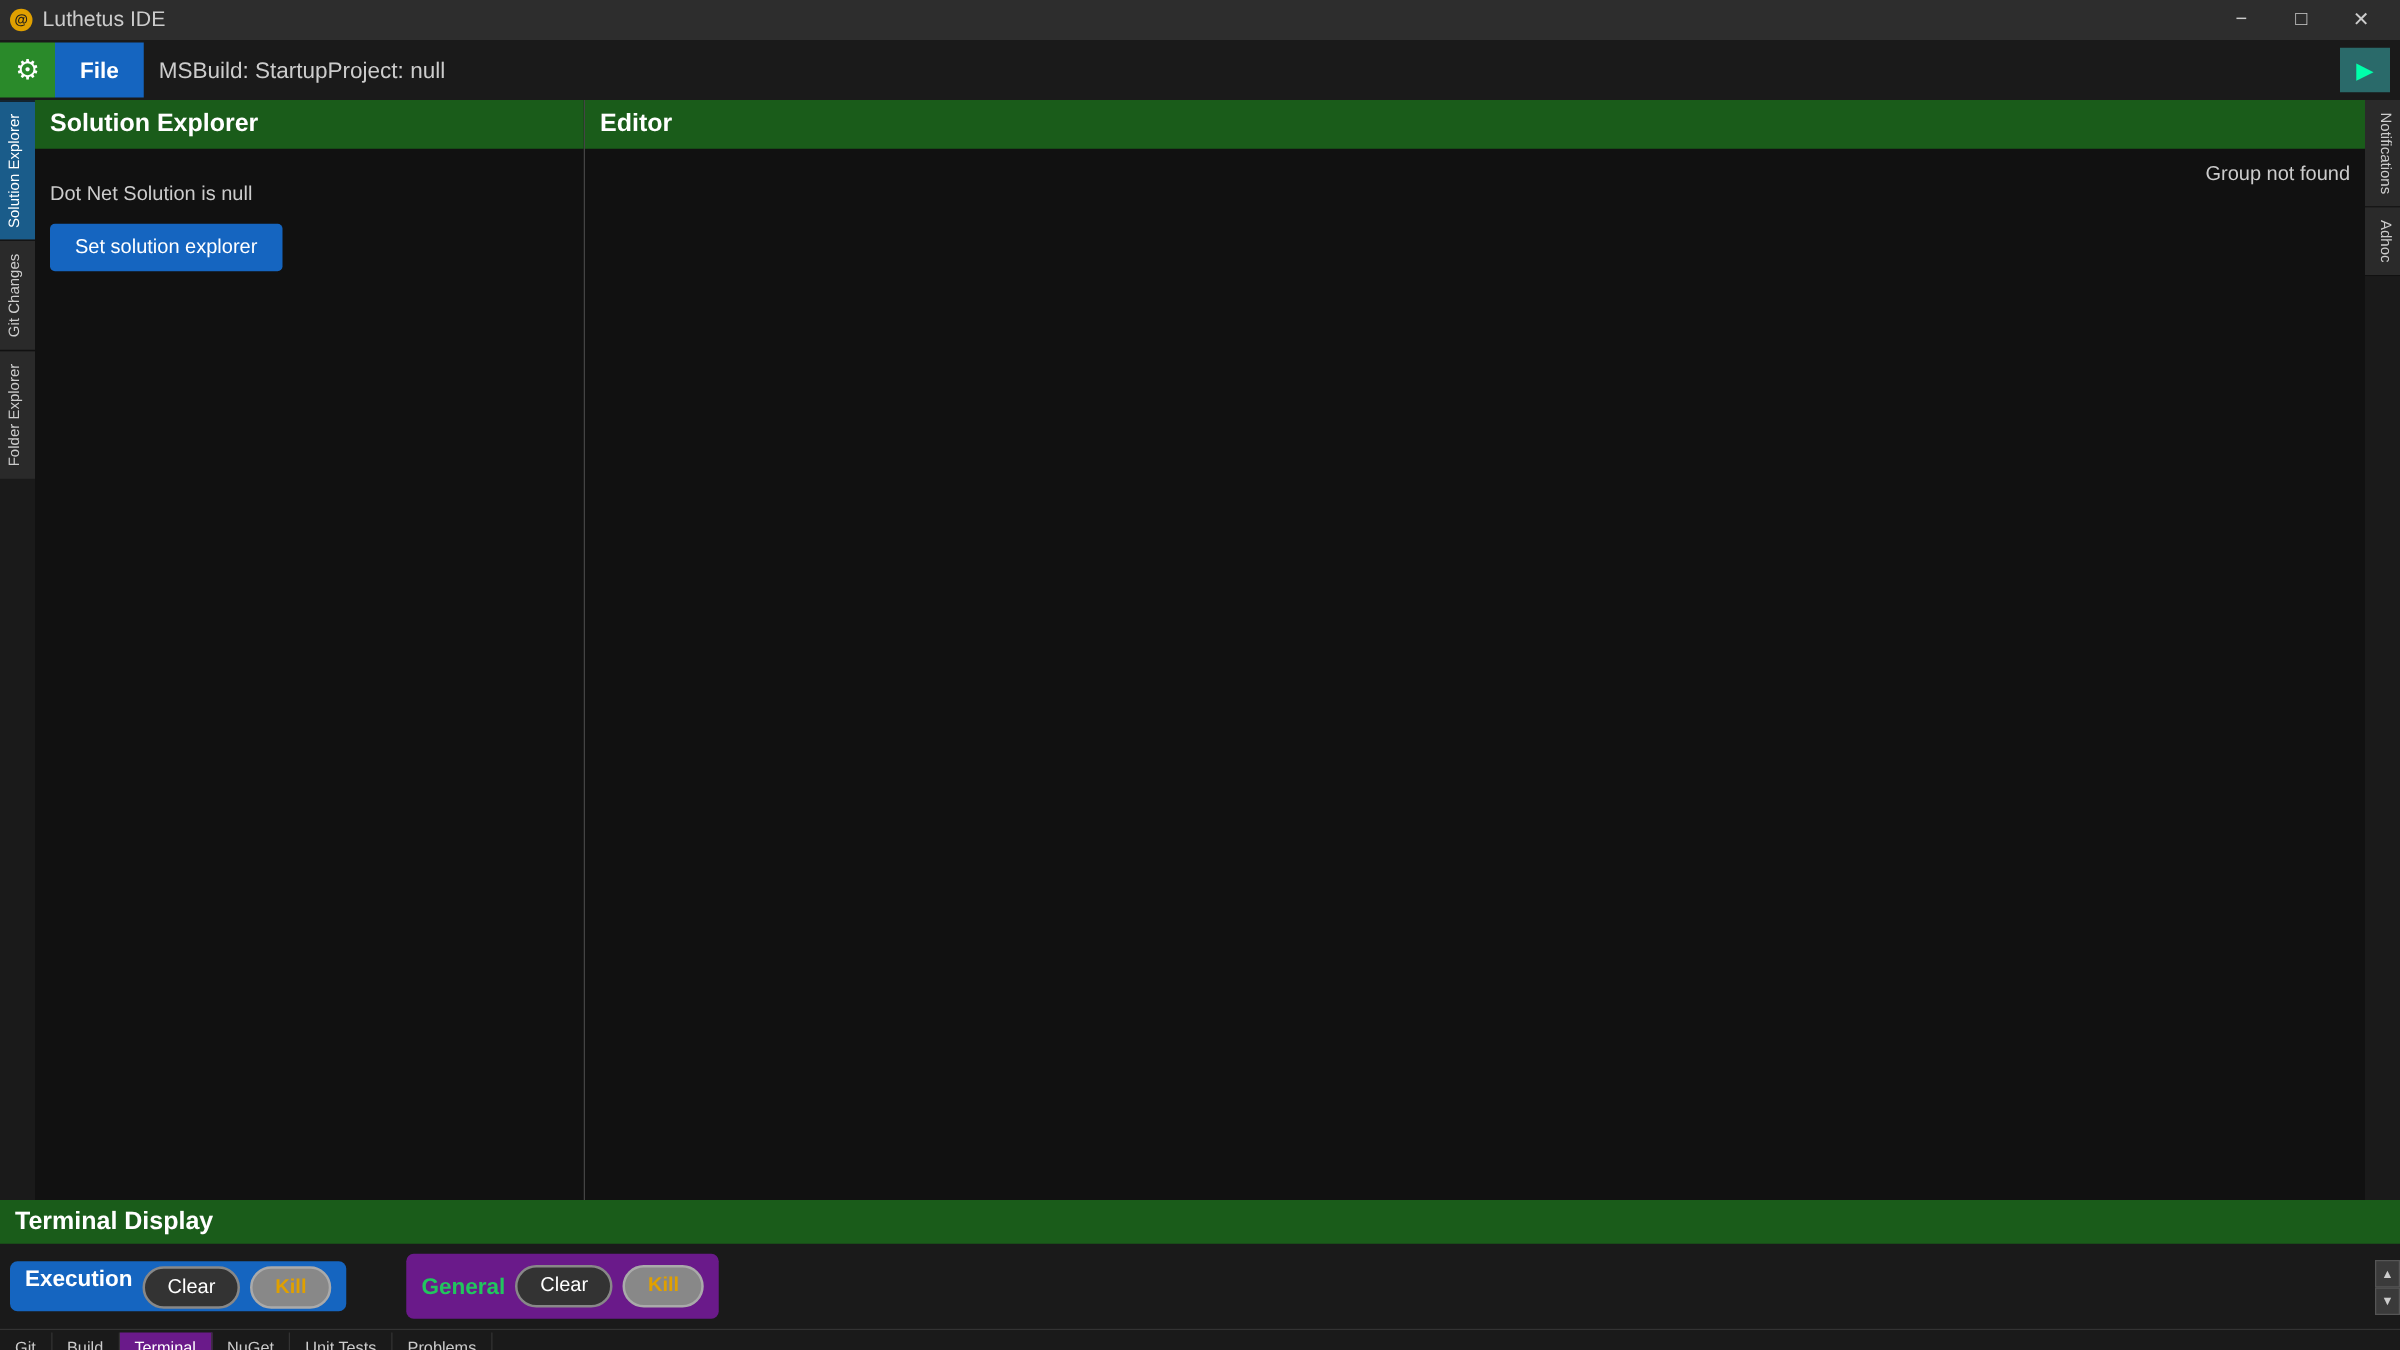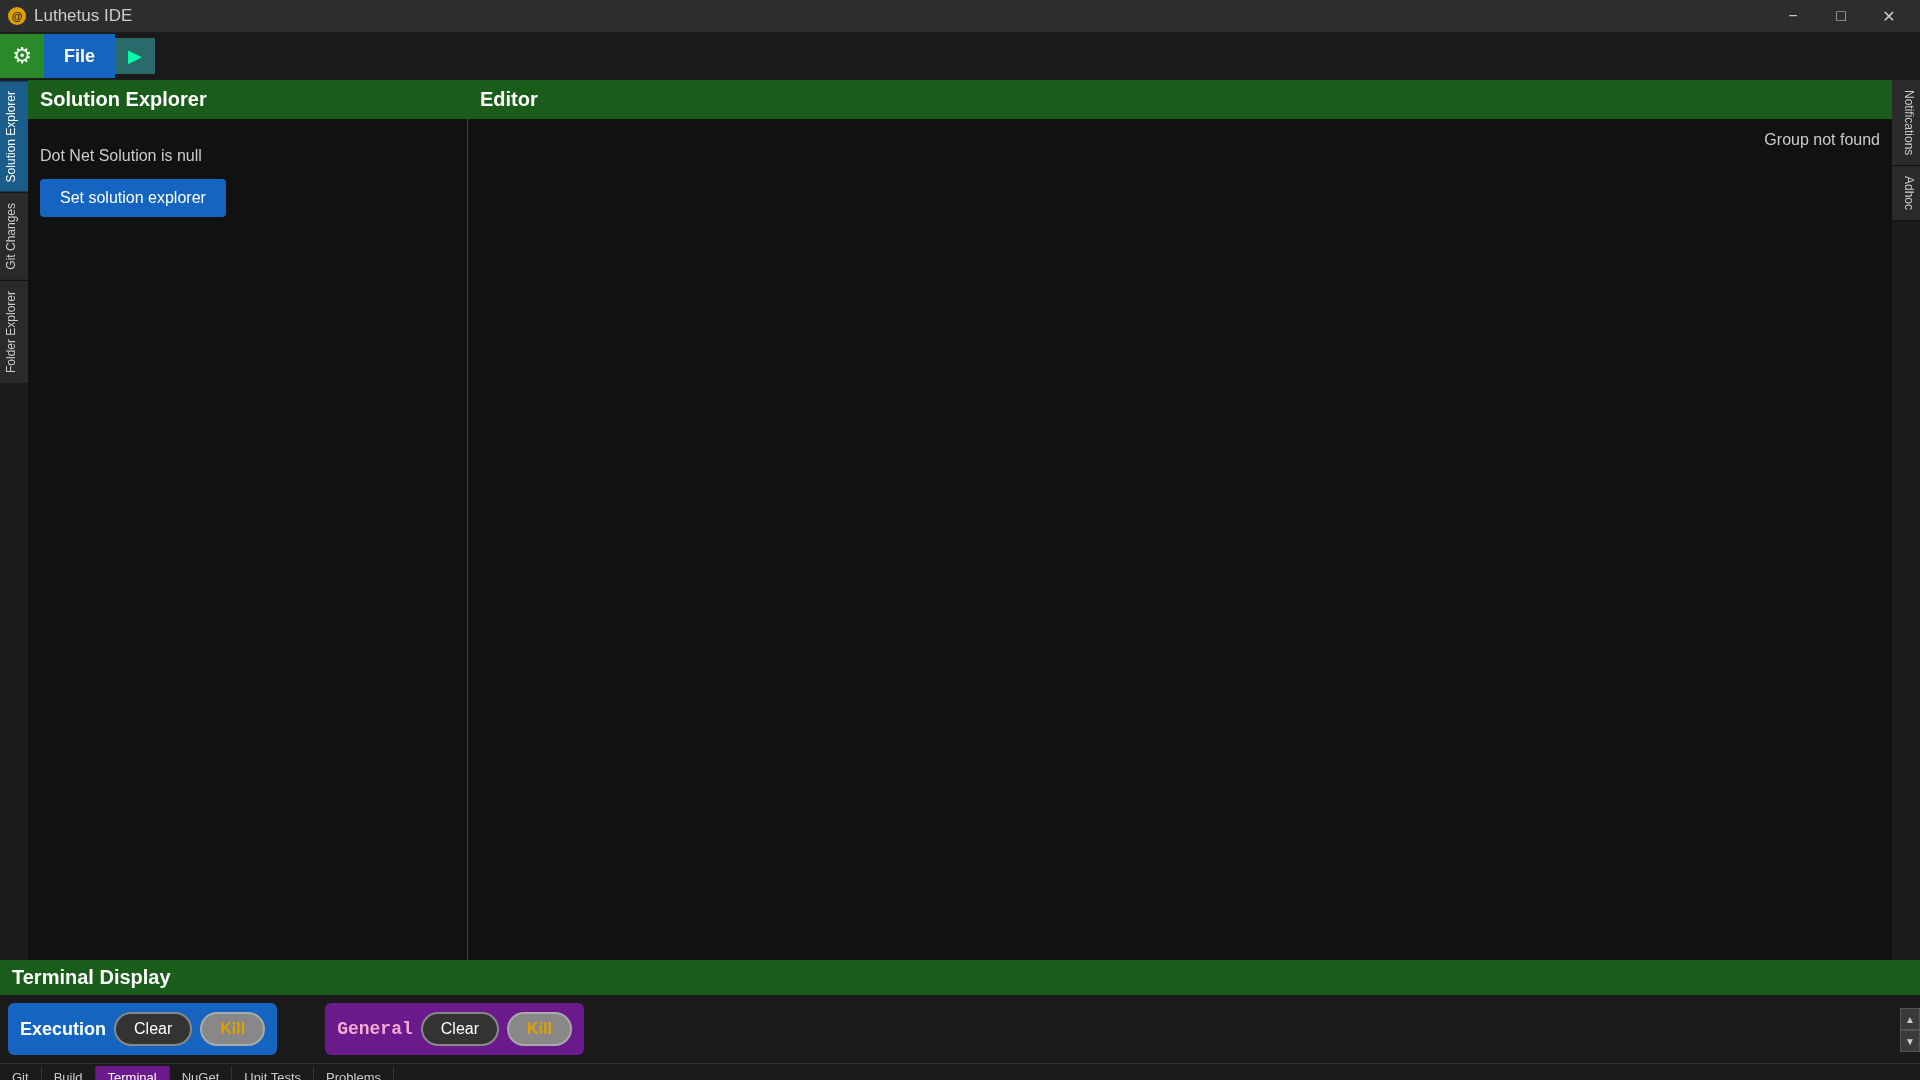--- a/index.html
+++ b/index.html
@@ -309,26 +309,26 @@
       display: flex;
       align-items: center;
       padding: 8px 8px;
       gap: 8px;
       flex: 1;
     }
 
     
     .exec-group {
       display: flex;
-      align-items: center;
+      align-items: flex-start;
       background: #1565c0;
       border-radius: 6px;
       padding: 4px 12px;
       gap: 8px;
-      height: 52px;
+      height: 40px;
     }
 
     .exec-label {
       font-size: 18px;
       font-weight: bold;
       color: white;
     }
 
     .clear-btn-exec {
       background: #333;
@@ -359,22 +359,21 @@
       border-radius: 6px;
       padding: 4px 12px;
       gap: 8px;
       height: 52px;
       margin-left: 40px;
     }
 
     .general-label {
       font-size: 18px;
       font-weight: bold;
-      color: #f9a8d4;
-      font-family: Liberation Mono, monospace;
+      color: #22c55e;
     }
 
     .clear-btn-general {
       background: #333;
       border: 2px solid #888;
       color: white;
       font-size: 16px;
       padding: 6px 18px;
       border-radius: 20px;
       cursor: pointer;
@@ -429,20 +428,21 @@
     <button class="title-btn">□</button>
     <button class="title-btn close">✕</button>
   </div>
 </div>
 
 <div class="menu-bar">
   <button class="gear-btn">
     <span>⚙</span>
   </button>
   <button class="file-btn">File</button>
+  <span class="menu-title">MSBuild: StartupProject:  null</span>
   <button class="run-btn">
     <span>▶</span>
   </button>
 </div>
 
 <div class="main-layout">
 
   <div class="left-sidebar">
     <div class="sidebar-tab active">
       <span>Solution Explorer</span>

